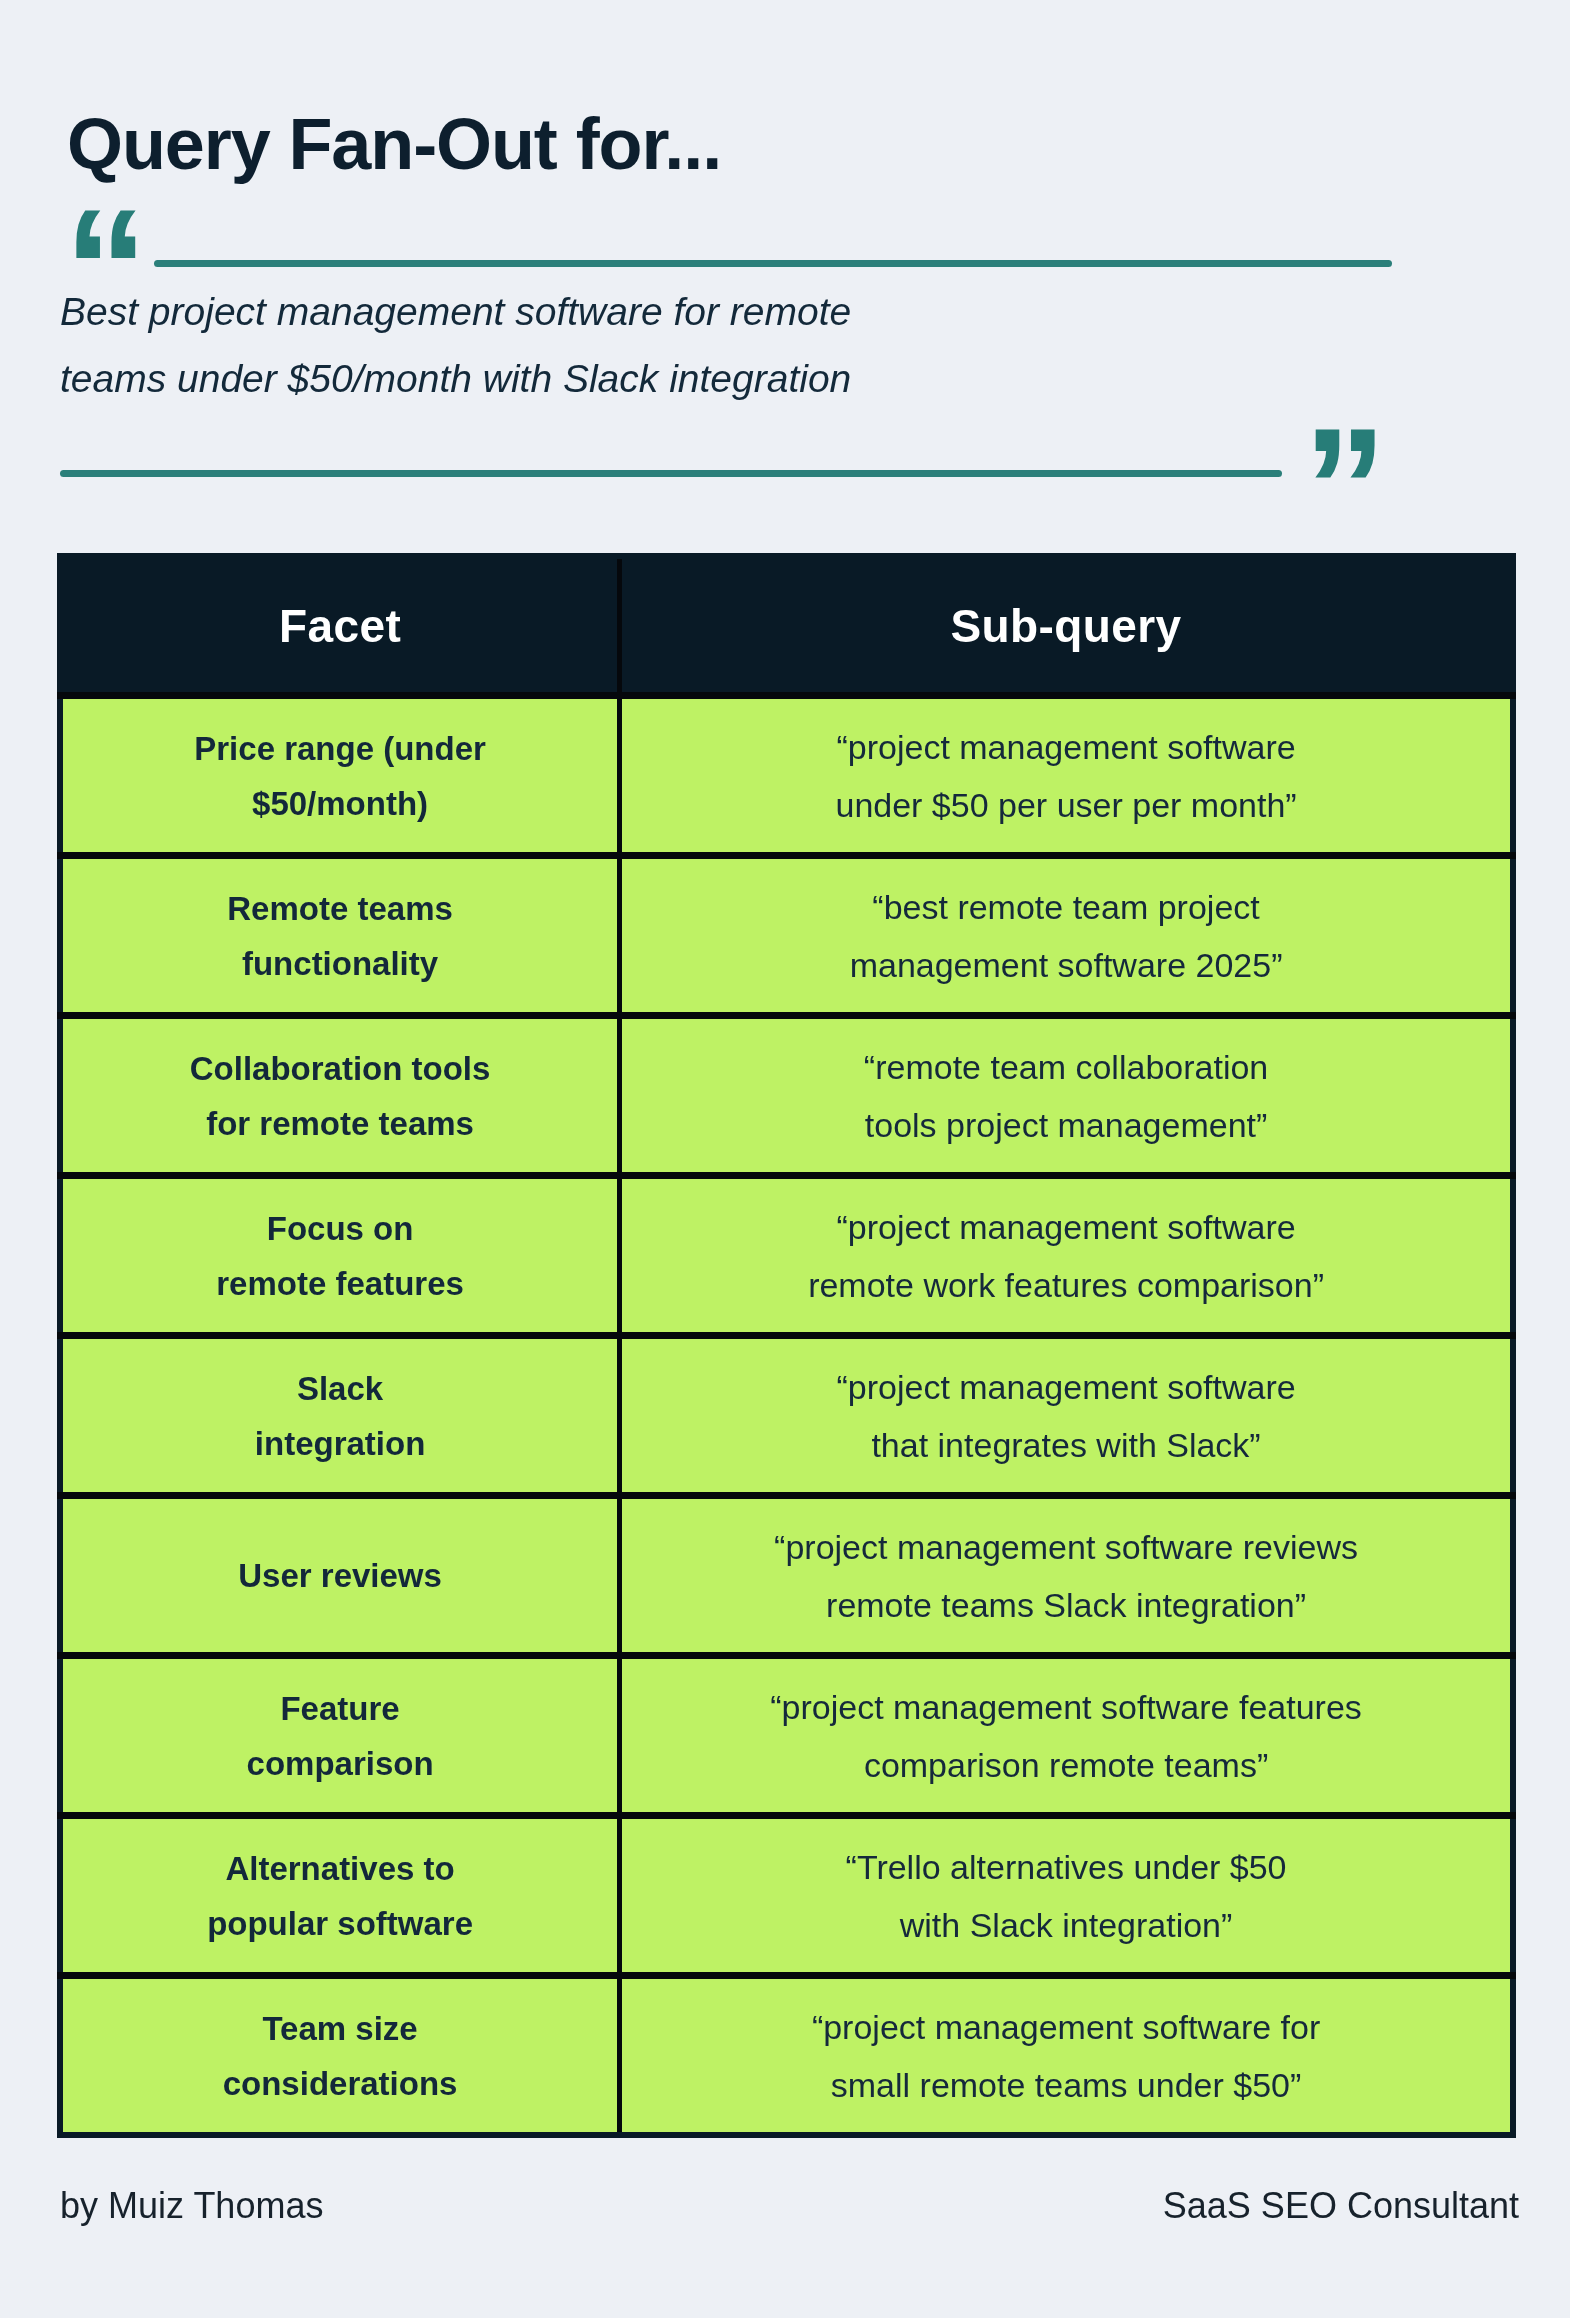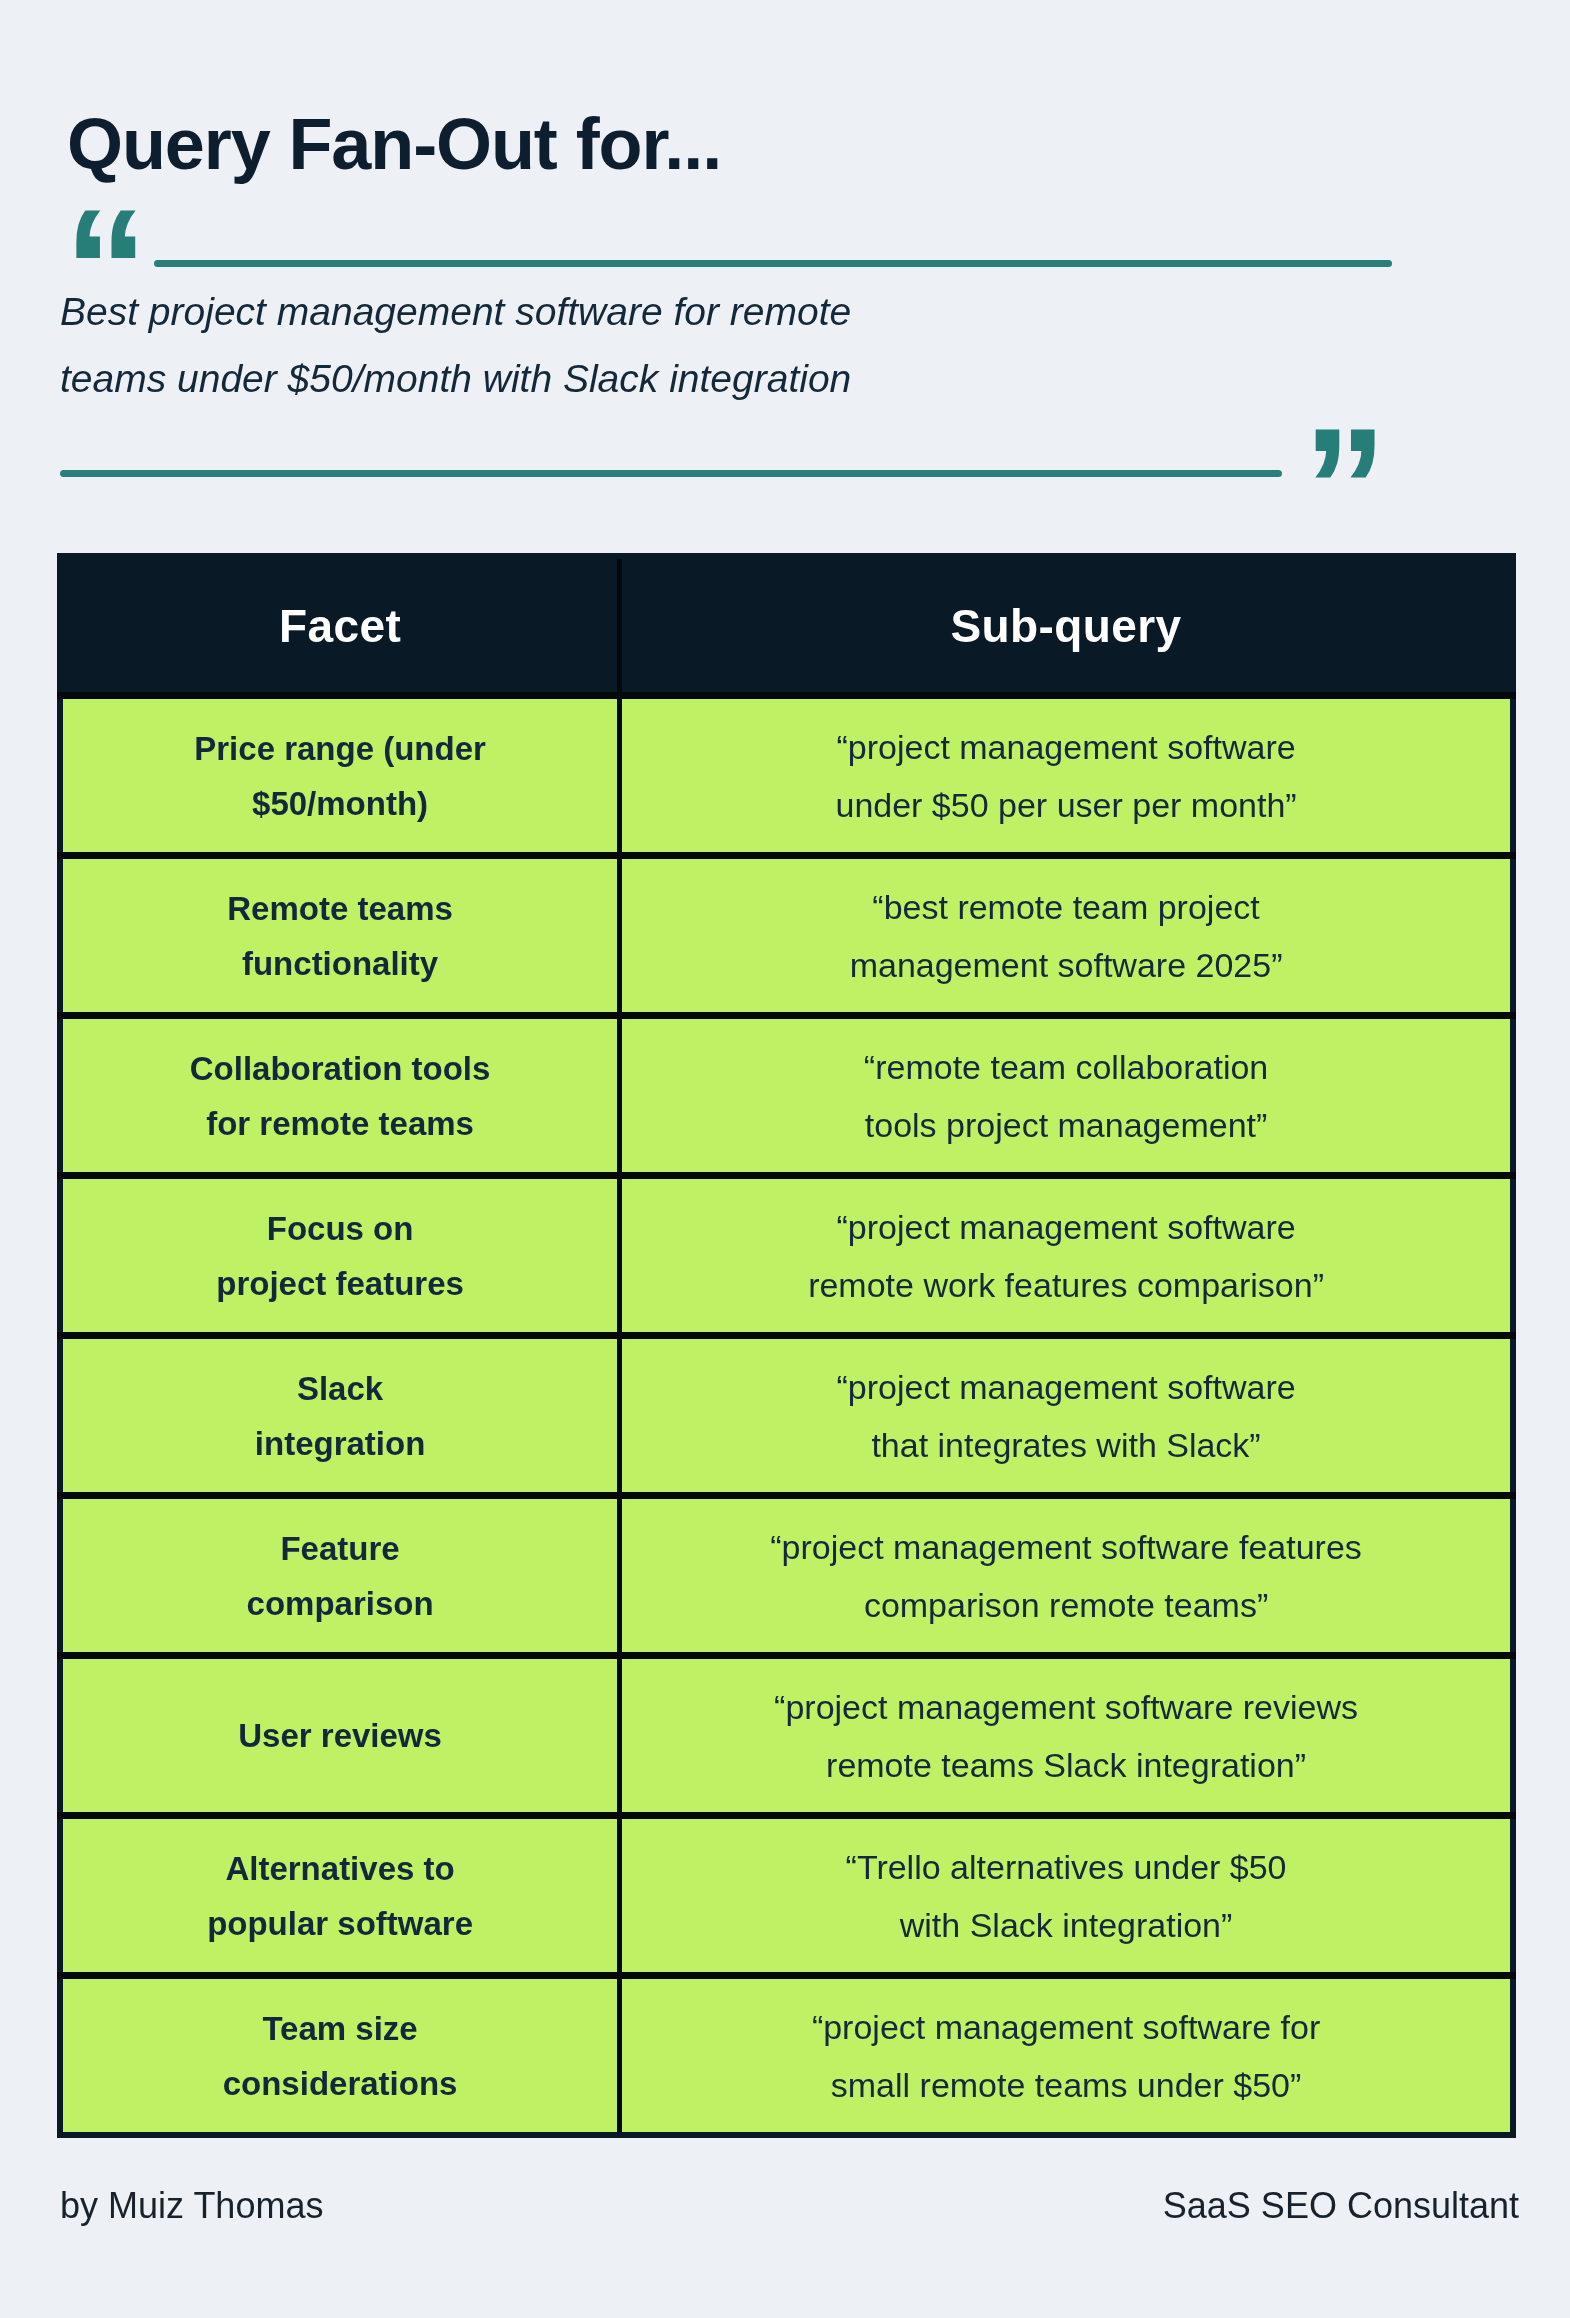--- a/index.html
+++ b/index.html
@@ -100,40 +100,40 @@
 management software 2025”</td>
     </tr>
     <tr>
       <td class="facet">Collaboration tools
 for remote teams</td>
       <td class="sub">“remote team collaboration
 tools project management”</td>
     </tr>
     <tr>
       <td class="facet">Focus on
-project features</td>
+remote features</td>
       <td class="sub">“project management software
 remote work features comparison”</td>
     </tr>
     <tr>
       <td class="facet">Slack
 integration</td>
       <td class="sub">“project management software
 that integrates with Slack”</td>
     </tr>
     <tr>
+      <td class="facet">User reviews</td>
+      <td class="sub">“project management software reviews
+remote teams Slack integration”</td>
+    </tr>
+    <tr>
       <td class="facet">Feature
 comparison</td>
       <td class="sub">“project management software features
 comparison remote teams”</td>
-    </tr>
-    <tr>
-      <td class="facet">User reviews</td>
-      <td class="sub">“project management software reviews
-remote teams Slack integration”</td>
     </tr>
     <tr>
       <td class="facet">Alternatives to
 popular software</td>
       <td class="sub">“Trello alternatives under $50
 with Slack integration”</td>
     </tr>
     <tr>
       <td class="facet">Team size
 considerations</td>

